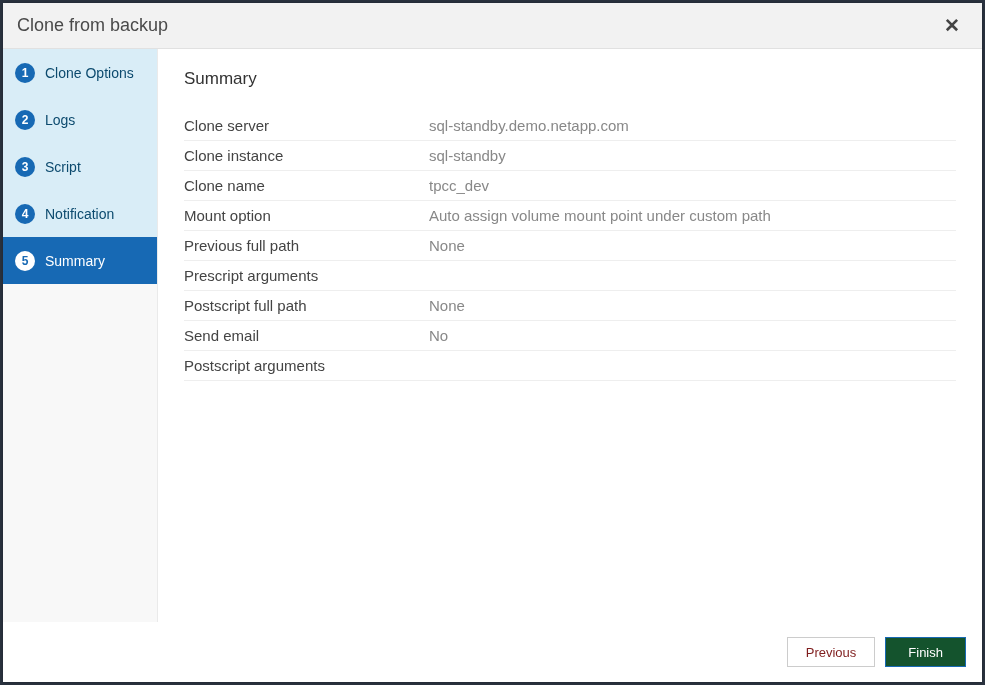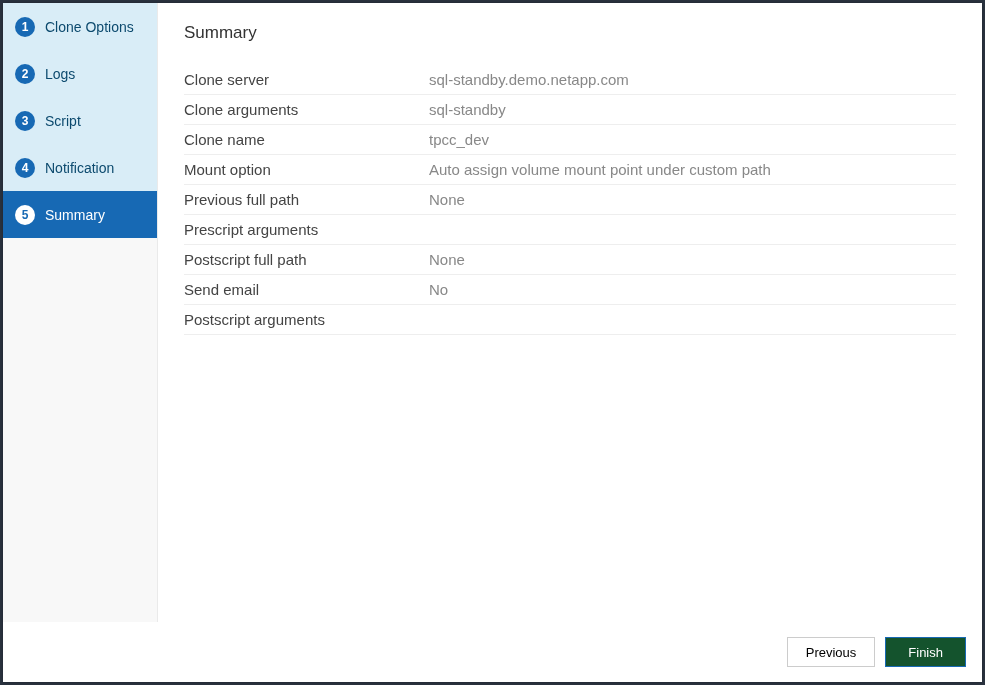--- a/index.html
+++ b/index.html
@@ -142,33 +142,37 @@
       padding: 0 18px;
       font-size: 13px;
       border: 1px solid #ccc;
       cursor: pointer;
       display: flex;
       align-items: center;
       justify-content: center;
     }
     .btn.secondary {
       background: #fff;
-      color: #000000;
+      color: #7f1d1d;
     }
     .btn.primary {
       background: #14532d;
       color: #fff;
       border-color: #1769b4;
       padding: 0 22px;
     }
   </style>
 </head>
 <body>
 
 <div class="dialog">
+  <div class="titlebar">
+    <div class="title">Clone from backup</div>
+    <div class="close-icon">✕</div>
+  </div>
 
   <div class="body">
     <div class="sidebar">
       <div class="step completed">
         <div class="step-num">1</div>
         <div class="step-label">Clone Options</div>
       </div>
       <div class="step completed">
         <div class="step-num">2</div>
         <div class="step-label">Logs</div>
@@ -188,21 +192,21 @@
     </div>
 
     <div class="main">
       <div class="heading">Summary</div>
       <div class="summary-table">
         <div class="row">
           <div class="row-label">Clone server</div>
           <div class="row-value">sql-standby.demo.netapp.com</div>
         </div>
         <div class="row">
-          <div class="row-label">Clone arguments</div>
+          <div class="row-label">Clone instance</div>
           <div class="row-value">sql-standby</div>
         </div>
         <div class="row">
           <div class="row-label">Clone name</div>
           <div class="row-value">tpcc_dev</div>
         </div>
         <div class="row">
           <div class="row-label">Mount option</div>
           <div class="row-value">Auto assign volume mount point under custom path</div>
         </div>

